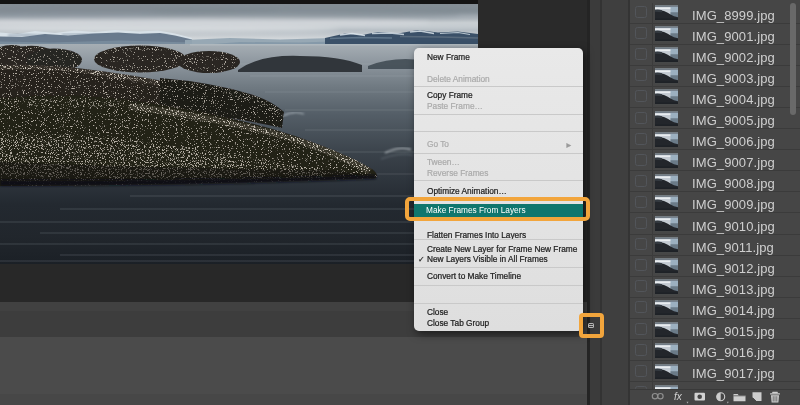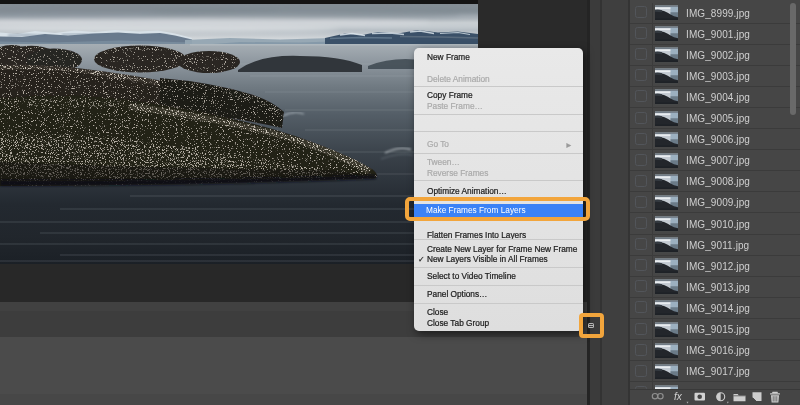--- a/index.html
+++ b/index.html
@@ -18,34 +18,34 @@
 #col1{position:absolute;left:590px;top:0;width:10px;height:405px;background:#3b3b3b}
 #vl2{position:absolute;left:600px;top:0;width:2px;height:405px;background:#333}
 #col2{position:absolute;left:602px;top:0;width:26px;height:405px;background:#3f3f3f}
 #vl3{position:absolute;left:628px;top:0;width:2px;height:405px;background:#343434}
 #rowsarea{position:absolute;left:630px;top:0;width:170px;height:405px;background:#464646}
 
 .lrow{position:absolute;left:630px;width:170px;height:21.1px;border-bottom:1px solid #3b3b3b}
 .cb{position:absolute;left:4.5px;top:3.5px;width:12px;height:12px;border:1px solid #52555a;border-radius:2.5px}
 .vsep{position:absolute;left:21.5px;top:0;width:1.5px;height:21.1px;background:#3c3c3c}
 .th{position:absolute;left:24.5px;top:2.5px}
-.lbl{position:absolute;left:56px;top:5px;font-size:10px;color:#cfcfcf;letter-spacing:.1px}
+.lbl{position:absolute;left:62px;top:5px;font-size:13px;color:#cfcfcf;letter-spacing:.1px}
 #footer{position:absolute;left:630px;top:389px;width:170px;height:16px;background:#454545;border-top:1px solid #393939}
 #scroll{position:absolute;left:789.5px;top:3px;width:6.5px;height:112px;background:#696969;border-radius:4px}
 
 #menu{position:absolute;left:414px;top:47.5px;width:169px;height:283.5px;
 background:linear-gradient(#e9e9e9,#dedede);border-radius:5px;
 box-shadow:2px 3px 8px rgba(0,0,0,.55);z-index:10}
 .mi{position:absolute;left:13px;right:6px;height:11px;line-height:11px;font-size:8.3px;
 color:#1d1d1d;white-space:nowrap;-webkit-text-stroke:0.22px currentColor}
 .mi.d{color:#ababab}
 .msep{position:absolute;left:0;width:169px;height:1px;background:#c9c9c9}
 .arr{position:absolute;right:6px;top:0.5px;font-size:6px;color:#9a9a9a}
 .ck{position:absolute;left:-9px;font-size:8px;color:#1d1d1d}
-#bluerow{position:absolute;left:414px;top:203.5px;width:169px;height:13px;background:#3b82f6;z-index:11}
+#bluerow{position:absolute;left:414px;top:203.5px;width:169px;height:13px;background:#0f766e;z-index:11}
 #bluerow span{position:absolute;left:12px;top:1px;font-size:8.3px;line-height:11px;color:#fff}
 
 #or1{position:absolute;left:404.5px;top:196.5px;width:185.5px;height:24.5px;
 border:4.5px solid #f2a53c;border-radius:5px;z-index:50}
 #or2{position:absolute;left:578.5px;top:312.5px;width:25px;height:25.5px;
 border:4px solid #f2a53c;border-radius:4px;z-index:50}
 #picon{position:absolute;left:588px;top:322.8px;width:6px;height:5.6px;background:#b5b5b5;
 border-radius:1.5px;z-index:51}
 #picon:before{content:"";position:absolute;left:0.8px;right:0.8px;top:1.6px;height:0.9px;background:#3d3d3d}
 #picon:after{content:"";position:absolute;left:0.8px;right:0.8px;top:3.4px;height:0.9px;background:#3d3d3d}
@@ -423,23 +423,22 @@
 <div class="msep" style="top:105.0px"></div>
 <div class="mi d" style="top:109.0px">Tween…</div>
 <div class="mi d" style="top:120.0px">Reverse Frames</div>
 <div class="msep" style="top:132.5px"></div>
 <div class="mi e" style="top:138.0px">Optimize Animation…</div>
 <div class="mi e" style="top:182px">Flatten Frames Into Layers</div>
 <div class="msep" style="top:191.5px"></div>
 <div class="mi e" style="top:196.5px">Create New Layer for Frame New Frame</div>
 <div class="mi e chk" style="top:206.0px"><span class="ck">✓</span>New Layers Visible in All Frames</div>
 <div class="msep" style="top:219.5px"></div>
-<div class="mi e" style="top:223.5px">Select to Video Timeline</div>
+<div class="mi e" style="top:223.5px">Convert to Make Timeline</div>
 <div class="msep" style="top:237.0px"></div>
-<div class="mi e" style="top:241.5px">Panel Options…</div>
 <div class="msep" style="top:255.0px"></div>
 <div class="mi e" style="top:259.5px">Close</div>
 <div class="mi e" style="top:270.0px">Close Tab Group</div>
 </div>
 <div id="bluerow">
     <span>Make Frames From Layers</span>
   </div>
 <div id="or1"></div>
 <div id="or2"></div>
 <div id="picon"></div>

